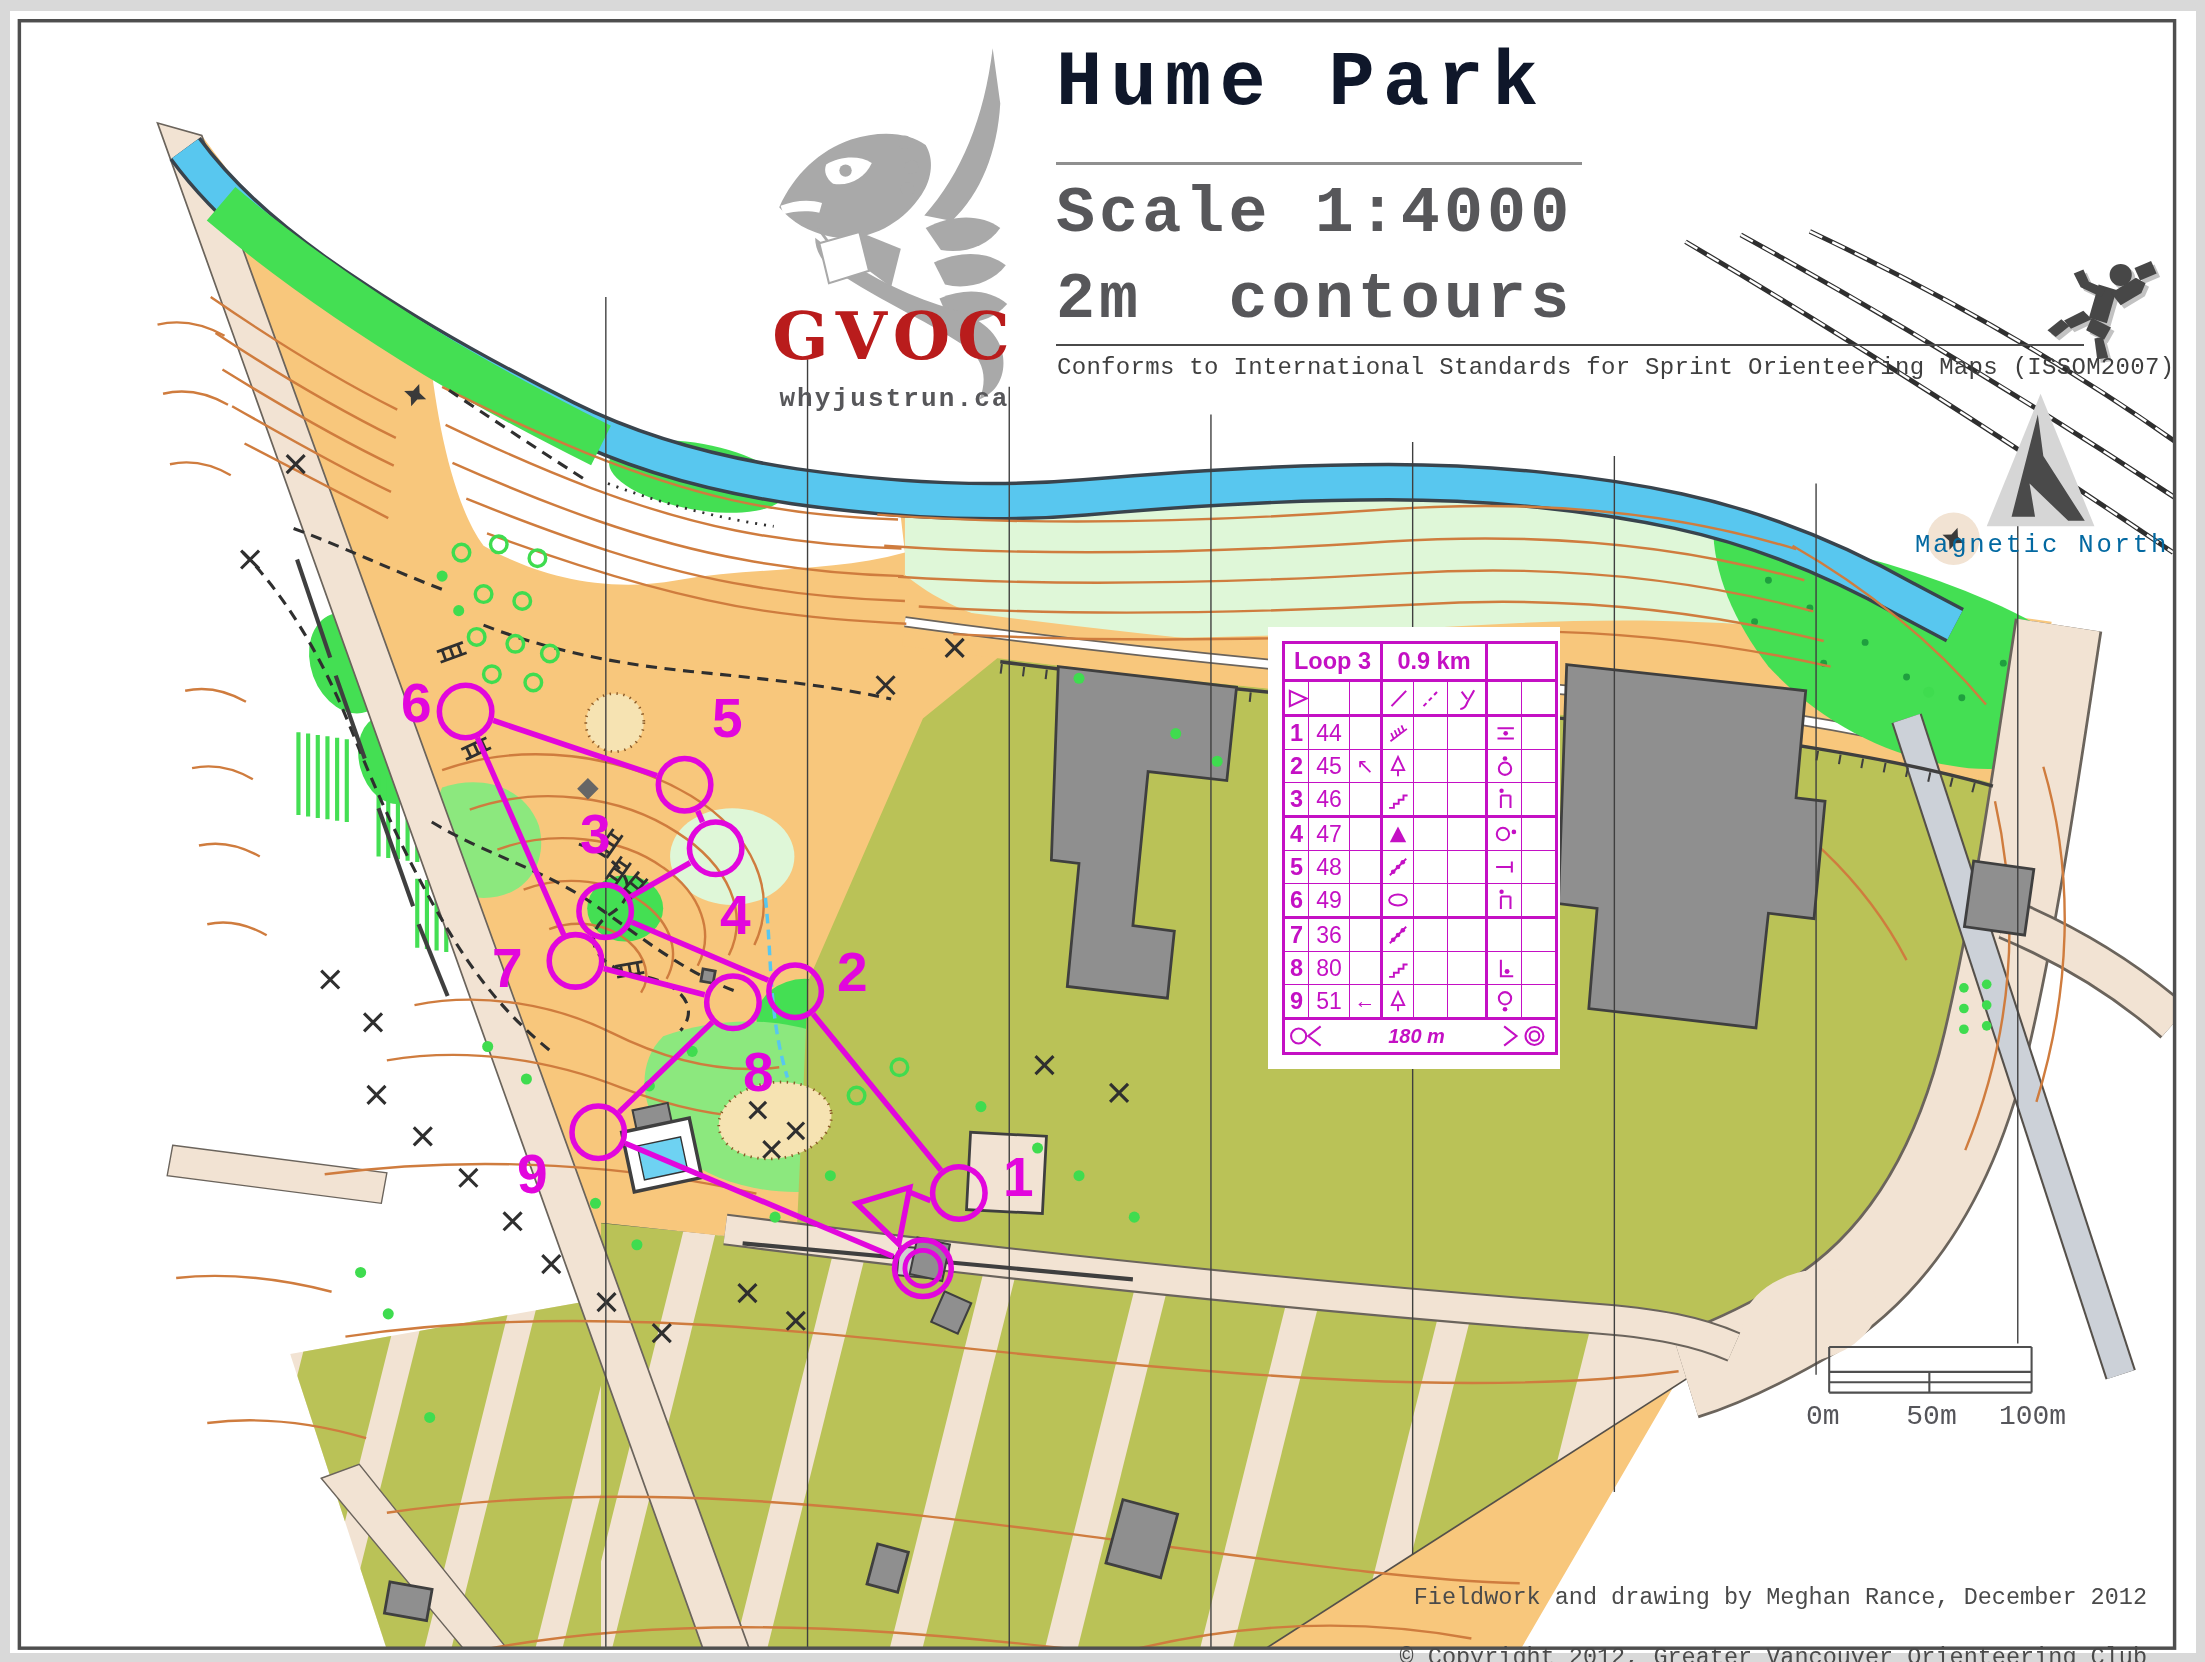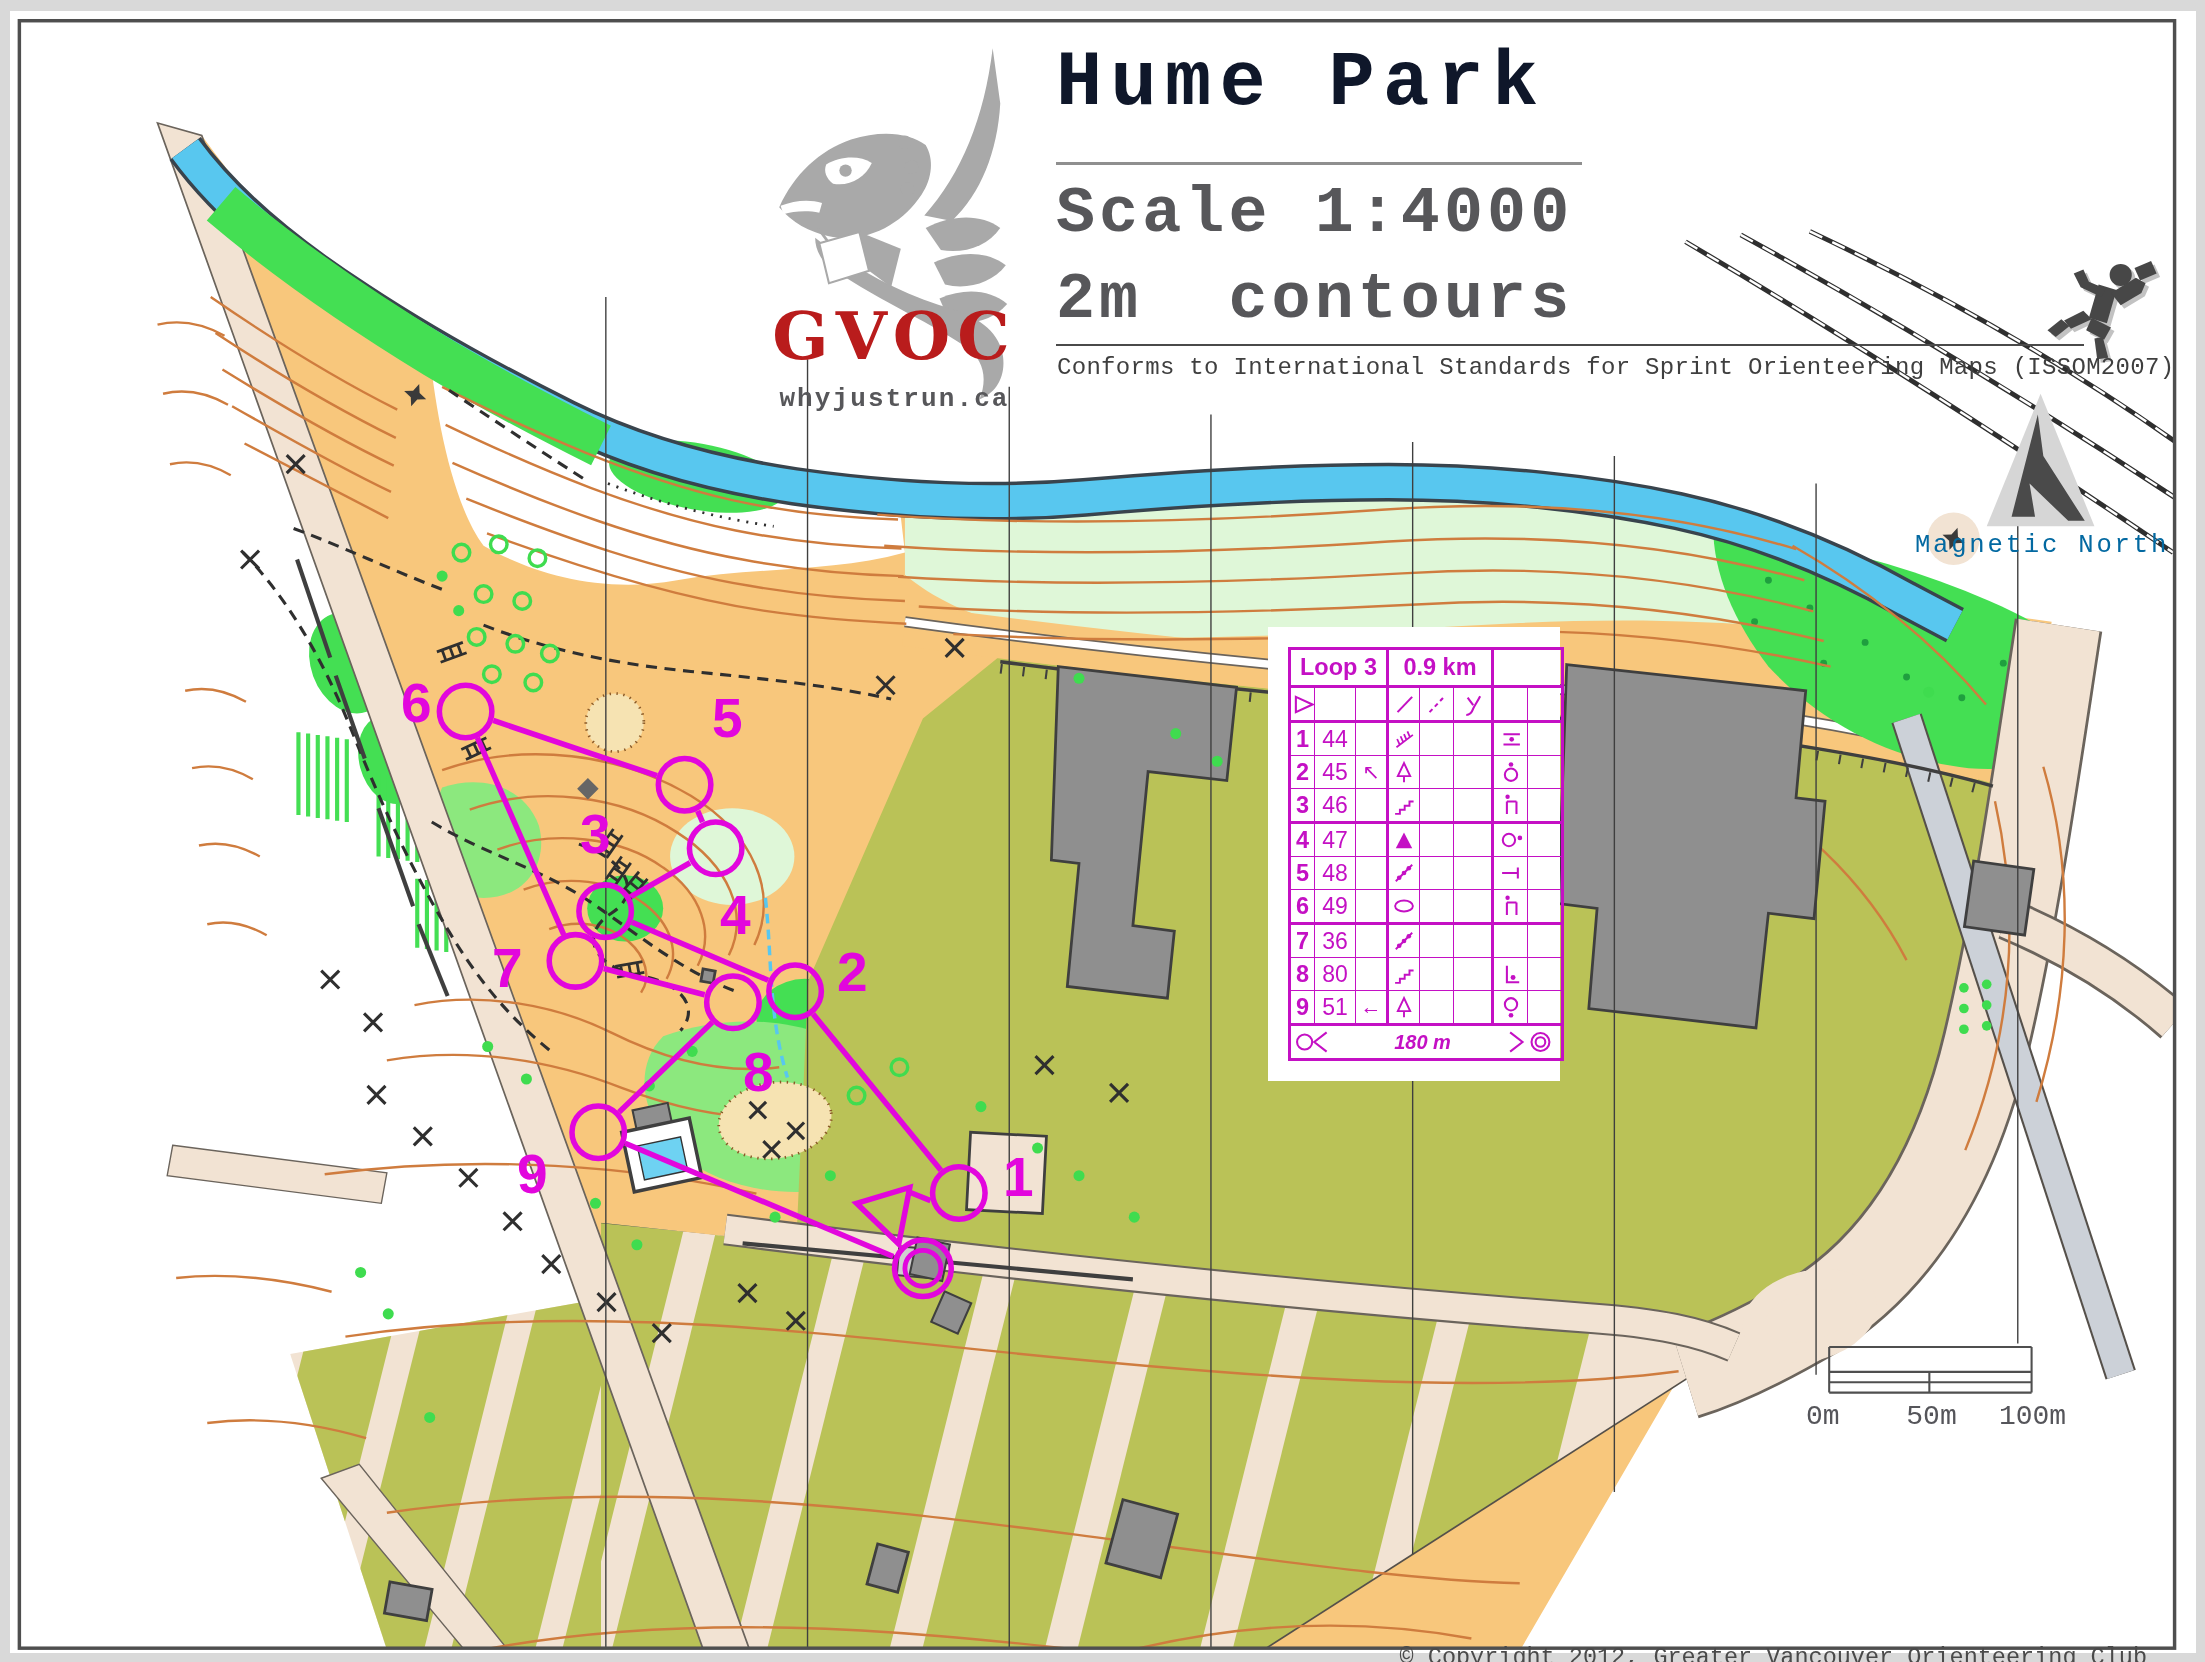--- a/index.html
+++ b/index.html
@@ -24,21 +24,21 @@
   .wjr{left:770px;top:384px;width:249px;text-align:center;font-size:26px;font-weight:bold;color:#57575a;letter-spacing:2.1px;}
   
   .magnorth{left:1914px;top:531px;width:256px;text-align:center;font-size:25.6px;color:#0369a1;letter-spacing:2.8px;}
   .sb0{left:1806px;top:1401px;font-size:28px;color:#55555a;}
   .sb50{left:1883px;top:1401px;width:97px;text-align:center;font-size:28px;color:#55555a;}
   .sb100{left:1977px;top:1401px;width:111px;text-align:center;font-size:28px;color:#55555a;}
   .credits{left:1382px;top:1583px;width:765px;text-align:right;font-size:23.5px;color:#4a4a4a;line-height:30px;white-space:pre;}
   
   .ctrlnum{font-family:"Liberation Sans","DejaVu Sans",sans-serif;font-weight:bold;font-size:55px;color:#e206dd;line-height:1;}
   
-  .card{left:1268px;top:627px;width:292px;background:#ffffff;padding:20px;box-sizing:border-box;}
+  .card{left:1268px;top:627px;width:292px;background:#ffffff;padding:14px;box-sizing:border-box;}
   table.ct{border-collapse:collapse;width:272px;table-layout:fixed;
            font-family:"Liberation Sans","DejaVu Sans",sans-serif;color:#c410c4;}
   table.ct td{border:1.4px solid #c410c4;text-align:center;vertical-align:middle;height:32px;padding:0;overflow:hidden;}
   table.ct tr.hdr td{height:35px;font-size:23.5px;font-weight:bold;}
   td.num{font-size:23.5px;font-weight:bold;}
   td.code{font-size:23px;margin-left:28px;}
   td.dir{font-size:21px;}
   .bb td{border-bottom-width:3.5px !important;}
   td.bl{border-left-width:3.5px !important;}
   table.ct{border:3.5px solid #c410c4;}
@@ -455,21 +455,21 @@
 
 <div class="abs gvoc">GVOC</div>
 <div class="abs wjr">whyjustrun.ca</div>
 
 <div class="abs magnorth">Magnetic North</div>
 
 <div class="abs sb0">0m</div>
 <div class="abs sb50">50m</div>
 <div class="abs sb100">100m</div>
 
-<div class="abs credits"><br>
+<div class="abs credits"><span>Fieldwork and drawing by Meghan Rance, December 2012</span><br>
 <span>© Copyright 2012, Greater Vancouver Orienteering Club</span></div>
 
 <div class="abs ctrlnum" style="left:1003px;top:1150px;">1</div>
 <div class="abs ctrlnum" style="left:837px;top:945px;">2</div>
 <div class="abs ctrlnum" style="left:580px;top:807px;">3</div>
 <div class="abs ctrlnum" style="left:720px;top:888px;">4</div>
 <div class="abs ctrlnum" style="left:712px;top:691px;">5</div>
 <div class="abs ctrlnum" style="left:401px;top:676px;">6</div>
 <div class="abs ctrlnum" style="left:492px;top:941px;">7</div>
 <div class="abs ctrlnum" style="left:743px;top:1045px;">8</div>

